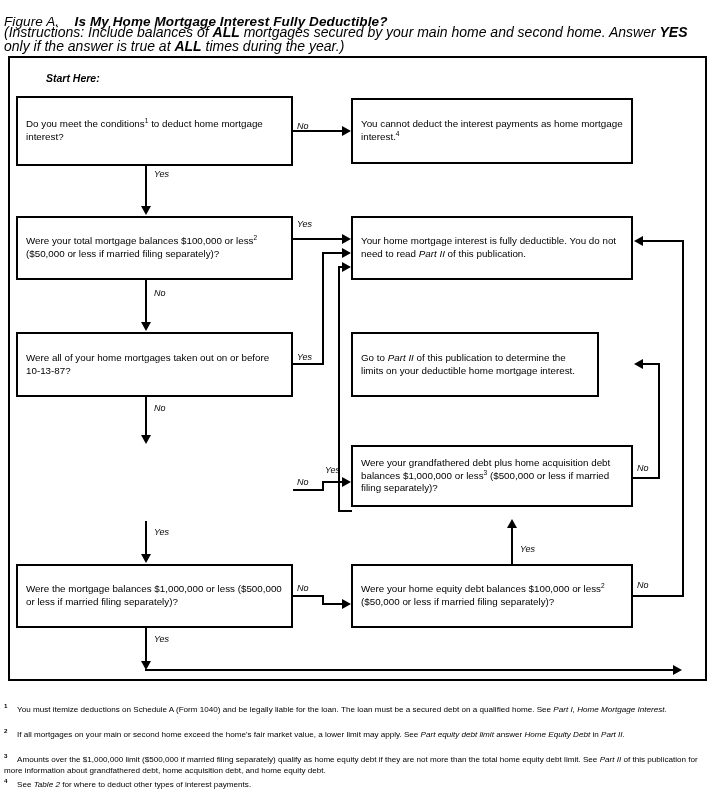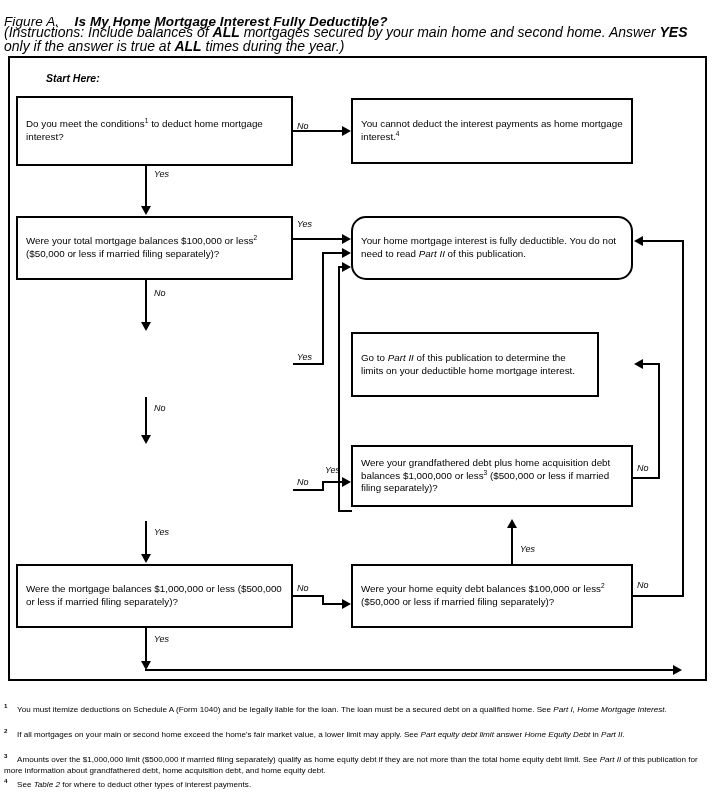--- a/index.html
+++ b/index.html
@@ -80,24 +80,27 @@
   </div>
 
   <div class="box" style="left:351px;top:98px;width:282px;height:66px;">
     <div class="txt"><span>You cannot deduct the interest payments as home mortgage interest.</span><sup>4</sup></div>
   </div>
 
   <div class="box" style="left:16px;top:216px;width:277px;height:64px;">
     <div class="txt"><span>Were your total mortgage balances $100,000 or less</span><sup>2</sup><span> ($50,000 or less if married filing separately)?</span></div>
   </div>
 
-  <div class="box" style="left:351px;top:216px;width:282px;height:64px;border-radius:15px;">
+  <div class="box" style="left:351px;top:216px;width:282px;height:64px;">
     <div class="txt"><span>Your home mortgage interest is fully deductible. You do not need to read </span><i>Part II</i><span> of this publication.</span></div>
   </div>
 
+  <div class="box" style="left:16px;top:332px;width:277px;height:65px;">
+    <div class="txt">Were all of your home mortgages taken out on or before 10-13-87?</div>
+  </div>
 
   <div class="box" style="left:351px;top:332px;width:248px;height:65px;justify-content:flex-end;">
     <div class="txt"><span>Go to </span><i>Part II</i><span> of this publication to determine the limits on your deductible home mortgage interest.</span></div>
   </div>
 
 
   <div class="box" style="left:351px;top:445px;width:282px;height:62px;">
     <div class="txt"><span>Were your grandfathered debt plus home acquisition debt balances $1,000,000 or less</span><sup>3</sup><span> ($500,000 or less if married filing separately)?</span></div>
   </div>
 

